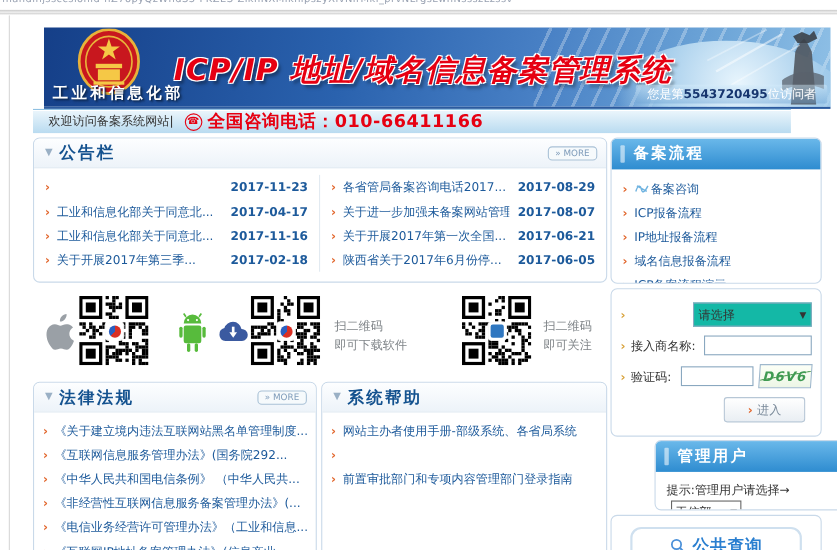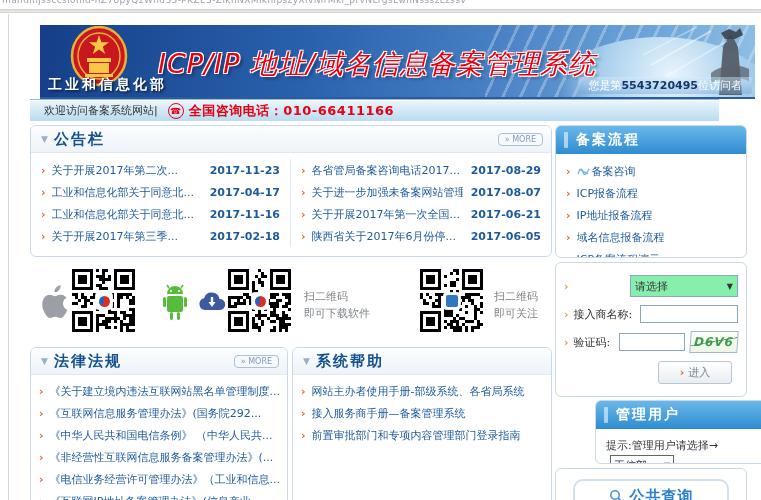--- a/index.html
+++ b/index.html
@@ -15,38 +15,38 @@
   #banner{position:absolute;left:40px;top:25px;width:715px;height:72px;overflow:hidden;
           background:linear-gradient(100deg,#153f88 0%,#2a62ae 38%,#477fc4 62%,#6ea6d8 85%,#8fc0e6 100%);
           border-bottom:2px solid #2b5a9e;}
   #banner .streaks{position:absolute;right:0;top:0;width:270px;height:100%;opacity:.55;
           background:repeating-linear-gradient(115deg,rgba(255,255,255,0) 0 13px,rgba(255,255,255,.5) 13px 16px);}
   #banner .globe{position:absolute;right:-20px;bottom:-70px;width:230px;height:130px;border-radius:50%;
           background:radial-gradient(circle at 55% 30%,#e8f5fd 0%,#a8cfec 45%,rgba(110,166,216,0) 72%);}
   #emblem{position:absolute;left:26px;top:1px;}
   #ministry{position:absolute;left:8px;top:51px;color:#fff;font-weight:bold;font-size:14px;
           letter-spacing:3px;text-shadow:1px 1px 1px #0d2a55,2px 2px 2px rgba(0,0,0,.35);}
-  #main-title{position:absolute;left:118px;top:21px;font-size:27px;font-weight:400;font-style:italic;
+  #main-title{position:absolute;left:118px;top:21px;font-size:27px;font-weight:700;font-style:italic;
           color:#e60012;letter-spacing:1px;white-space:nowrap;
           text-shadow:-1px -1px 0 #fff,1px -1px 0 #fff,-1px 1px 0 #fff,1px 1px 0 #fff,3px 3px 3px rgba(0,0,0,.35);}
   #statue{position:absolute;right:4px;top:0;}
   #visitor{position:absolute;right:3px;bottom:3px;height:17px;line-height:17px;padding:0 10px;border-radius:2px;
           background:linear-gradient(rgba(215,238,252,.45),rgba(105,160,210,.4));
           color:#fff;font-size:11px;white-space:nowrap;}
   #visitor .num{color:#16356e;font-weight:bold;}
 
   
   #welcome{position:absolute;left:30px;top:99px;width:689px;height:21px;
           background:linear-gradient(#ecf6fc,#b9dbf0);border-top:1px solid #8fc0e2;
           box-shadow:inset 0 1px 0 #ffffff;font-size:11px;color:#333;
           display:flex;align-items:center;}
   #welcome .wtxt{margin-left:14px;}
   .phone-badge{display:inline-flex;align-items:center;justify-content:center;width:14px;height:14px;
           border:1px solid #e60012;border-radius:50%;color:#e60012;font-size:9px;margin:0 5px 0 10px;font-style:italic;}
-  #welcome .hot{color:#e60012;font-weight:bold;font-size:13px;letter-spacing:.5px;}
+  #welcome .hot{color:#e60012;font-weight:bold;font-size:16px;letter-spacing:.5px;}
 
   #watermark{position:absolute;left:210px;top:70px;z-index:40;font-size:35px;font-weight:bold;
           color:rgba(106,193,122,.55);letter-spacing:6px;pointer-events:none;}
 
   
   .panel{position:absolute;background:#fff;border:1px solid #c9d9e9;border-radius:6px;overflow:hidden;}
   .lpanel-h{height:26px;background:linear-gradient(#fdfeff,#edf3f9);border-bottom:1px solid #dfe9f2;
           display:flex;align-items:center;padding:0 8px;}
   .tri{color:#9ab0c5;font-size:9px;margin:0 6px 0 2px;}
   .lpanel-title{color:#14528f;font-weight:bold;font-size:15px;letter-spacing:2px;}
@@ -69,21 +69,21 @@
 
   
   .bluepanel-h{height:28px;background:linear-gradient(#6ab8ea,#2e8cd0);display:flex;align-items:center;
           color:#fff;font-weight:bold;font-size:14px;letter-spacing:2px;padding-left:8px;}
   .accent{width:4px;height:16px;background:rgba(255,255,255,.55);border-radius:1px;margin-right:8px;}
   .prow{display:flex;align-items:center;height:20px;padding:0 10px;font-size:11px;margin-top:2px;}
   .new-icon{margin-right:2px;display:inline-flex;}
 
   
   .frow{display:flex;align-items:center;height:26px;padding:0 8px;font-size:11px;color:#333;margin-top:2px;}
-  .selbox{margin-left:auto;width:98px;height:20px;border:1px solid #8aa8c0;background:#86efac;
+  .selbox{margin-left:auto;width:98px;height:20px;border:1px solid #8aa8c0;background:#14b8a6;
           display:flex;align-items:center;font-size:11px;color:#333;padding:0 4px;cursor:pointer;}
   .selbox .caret{margin-left:auto;font-size:8px;color:#333;}
   .tinput{margin-left:auto;width:98px;height:18px;border:1px solid #8aa8c0;background:#fff;font-size:11px;padding:0 3px;box-sizing:border-box;}
   .tinput.small{width:66px;}
   .captcha{width:46px;height:20px;margin-left:5px;border:1px solid #9fb8cc;
           background:linear-gradient(#fcfff6,#edf6e6),
                      linear-gradient(170deg,transparent 46%,#57a05c 48%,transparent 52%);
           background-blend-mode:multiply;
           display:flex;align-items:center;justify-content:center;
           font-style:italic;font-weight:bold;color:#3f9a52;font-size:12px;letter-spacing:1px;
@@ -158,21 +158,20 @@
   <div class="panel" style="left:30px;top:125px;width:520px;height:130px;">
     <div class="lpanel-h">
       <span class="tri">▼</span>
       <span class="lpanel-title">公告栏</span>
       <span class="more">» MORE</span>
     </div>
     <div class="ann-body">
       <div class="ann-col">
         <div class="arow">
             <span class="bullet">›</span>
-            <span class="alink">关于开展2017年第二次...</span>
             <span class="adate">2017-11-23</span>
           </div>
         <div class="arow">
             <span class="bullet">›</span>
             <span class="alink">工业和信息化部关于同意北...</span>
             <span class="adate">2017-04-17</span>
           </div>
         <div class="arow">
             <span class="bullet">›</span>
             <span class="alink">工业和信息化部关于同意北...</span>
@@ -681,21 +680,20 @@
       <span class="tri">▼</span>
       <span class="lpanel-title">系统帮助</span>
     </div>
     <div style="padding-top:5px;">
       <div class="lrow">
           <span class="bullet">›</span>
           <span class="llink">网站主办者使用手册-部级系统、各省局系统</span>
         </div>
       <div class="lrow">
           <span class="bullet">›</span>
-          <span class="llink">接入服务商手册—备案管理系统</span>
         </div>
       <div class="lrow">
           <span class="bullet">›</span>
           <span class="llink">前置审批部门和专项内容管理部门登录指南</span>
         </div>
     </div>
   </div>
 
   <div class="panel" style="left:555px;top:125px;width:190px;height:131px;">
     <div class="bluepanel-h">

